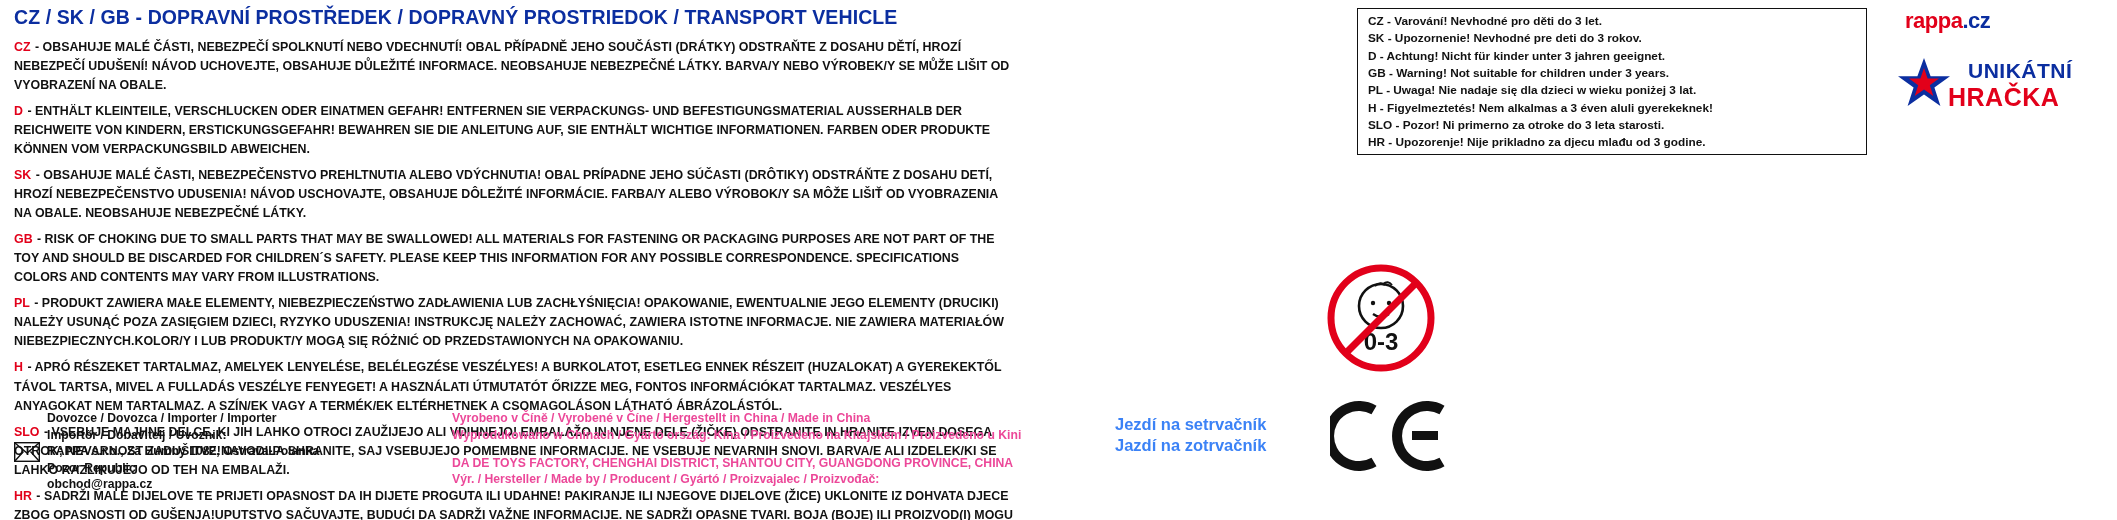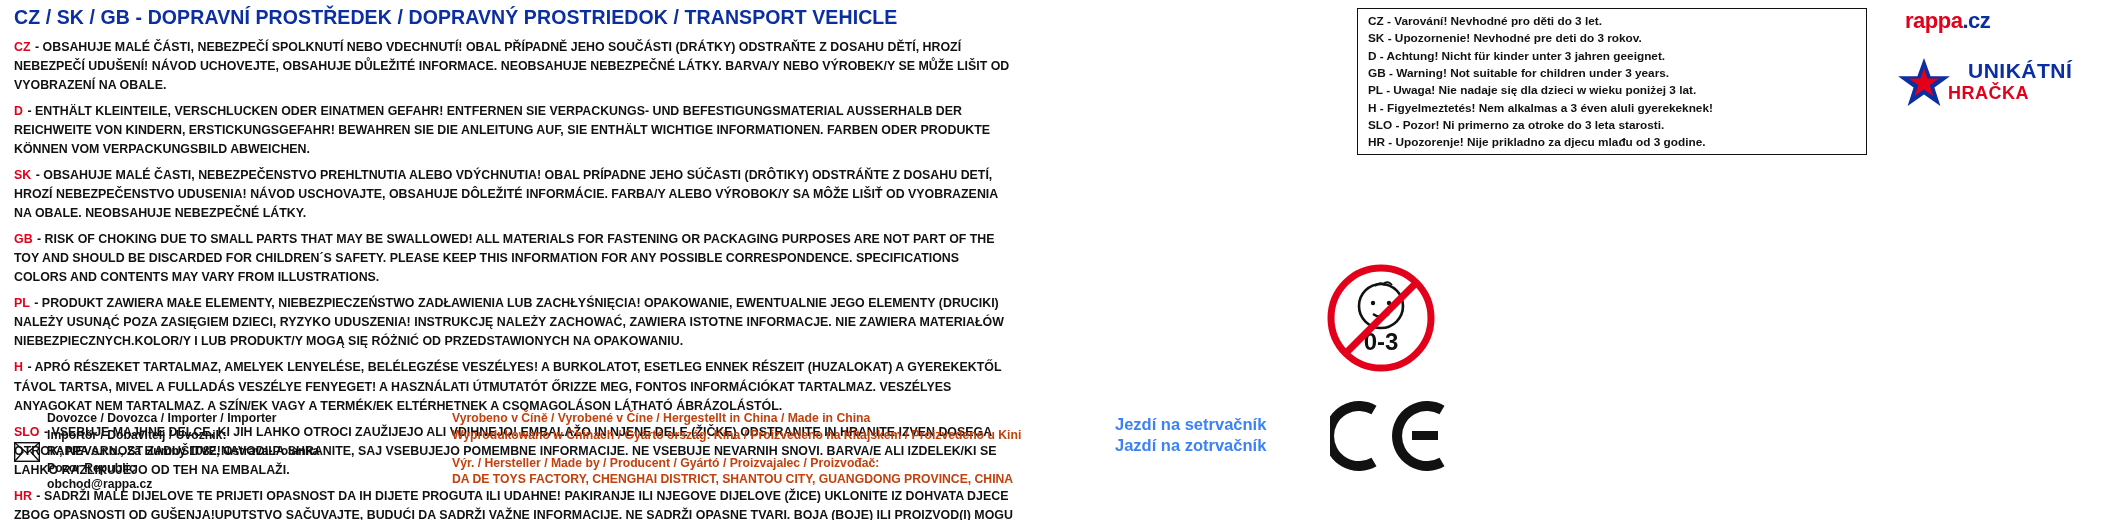--- a/index.html
+++ b/index.html
@@ -77,21 +77,21 @@
     font-size: 12.2px;
     font-weight: bold;
     line-height: 1.36;
     color: #111;
   }
   .maker-box {
     margin-left: 18px;
     font-size: 12.2px;
     font-weight: bold;
     line-height: 1.38;
-    color: #c2410c;
+    color: #ec4899;
     width: 700px;
   }
   .maker-gap { height: 11px; }
 
   
   .slogan {
     position: absolute;
     left: 1115px;
     top: 414px;
     font-size: 16.5px;
@@ -171,21 +171,21 @@
     font-size: 21px;
     font-weight: bold;
     color: #0b2ea0;
     letter-spacing: 0.5px;
     margin-left: 20px;
   }
   .unikat .txt2 {
     position: absolute;
     left: 52px;
     top: 27px;
-    font-size: 18px;
+    font-size: 25px;
     font-weight: bold;
     color: #e2001a;
     letter-spacing: 0.5px;
   }
 </style>
 </head>
 <body>
 
 <div class="page">
 
@@ -248,22 +248,22 @@
         <div>RAPPA s.r.o., Za Humny 1082, Ostrava-Polanka</div>
         <div>Pozor Republic</div>
         <div>obchod@rappa.cz</div>
       </div>
     </div>
 
     <div class="maker-box">
       <div>Vyrobeno v Číně / Vyrobené v Číne / Hergestellt in China / Made in China</div>
       <div>Wyprodukowano w Chinach / Gyártó ország: Kína / Proizvedeno na Kitajskem / Proizvedeno u Kini</div>
       <div class="maker-gap"></div>
+      <div>DA DE TOYS FACTORY, CHENGHAI DISTRICT, SHANTOU CITY, GUANGDONG PROVINCE, CHINA</div>
       <div>Výr. / Hersteller / Made by / Producent / Gyártó / Proizvajalec / Proizvođač:</div>
-      <div>DA DE TOYS FACTORY, CHENGHAI DISTRICT, SHANTOU CITY, GUANGDONG PROVINCE, CHINA</div>
     </div>
   </div>
 
   <div class="slogan">
     <div>Jezdí na setrvačník</div>
     <div>Jazdí na zotrvačník</div>
   </div>
 
   <div class="ce-mark">
     <svg width="120" height="72" viewBox="0 0 120 72">

